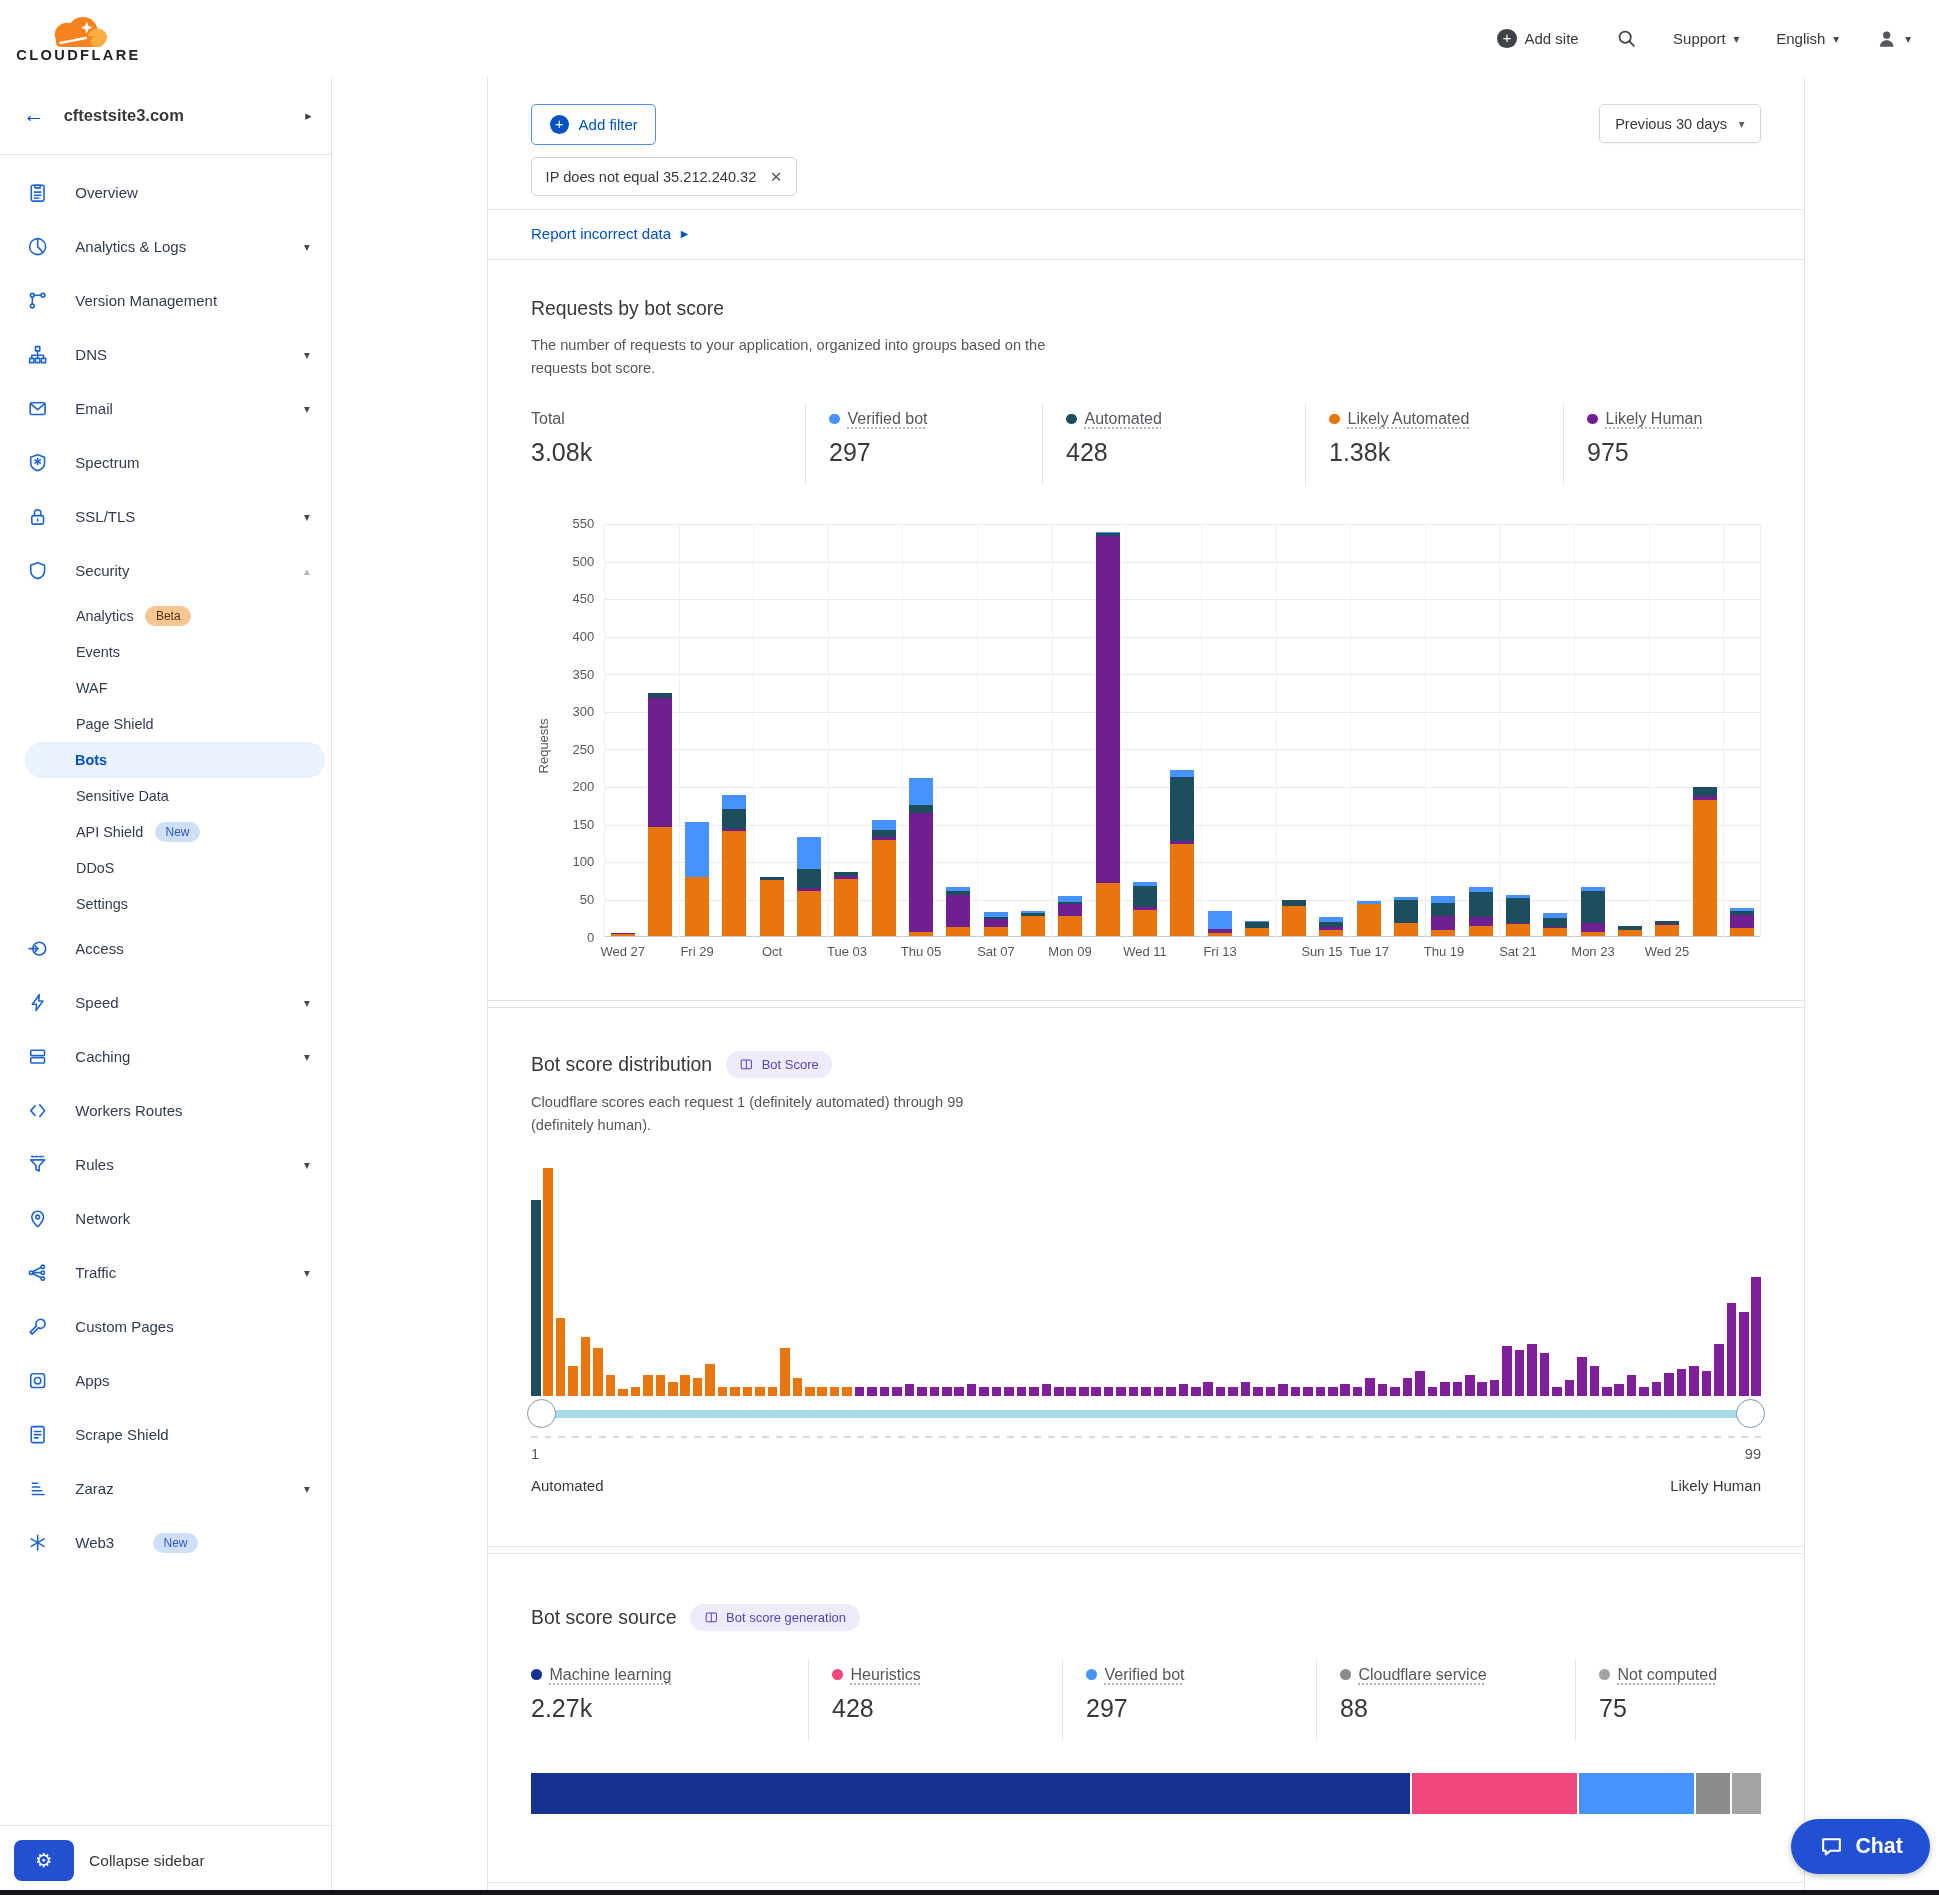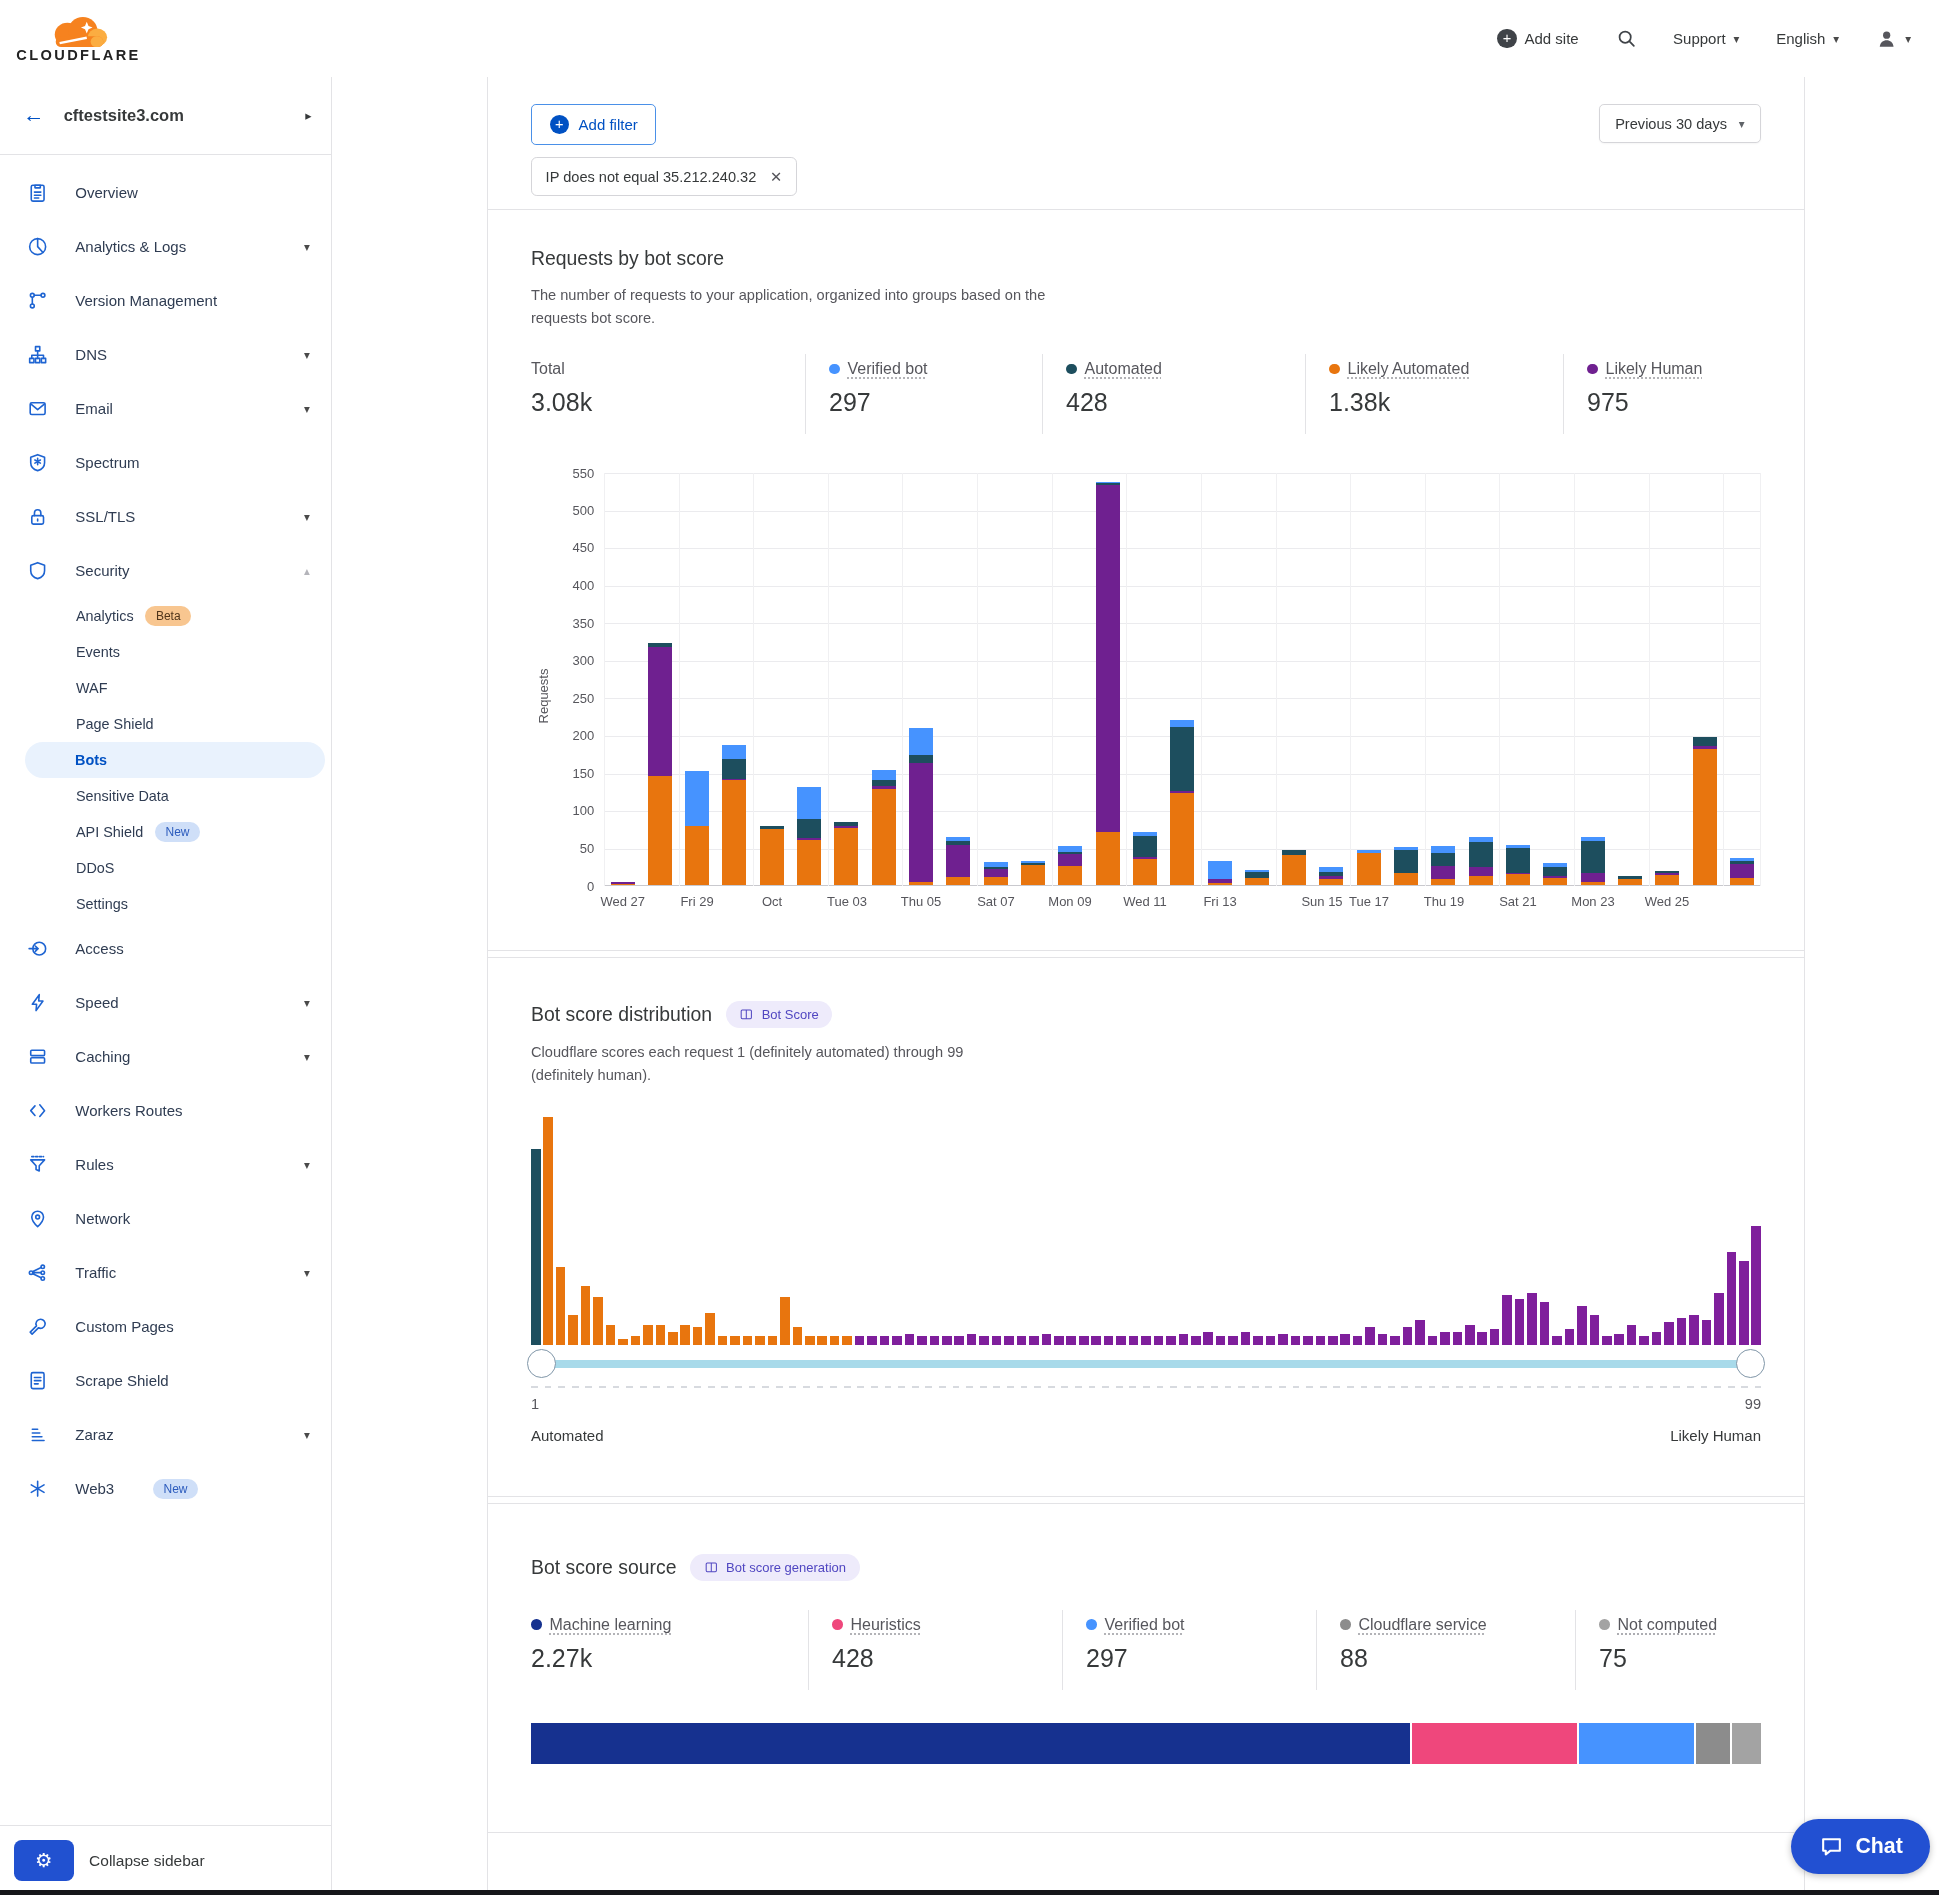--- a/index.html
+++ b/index.html
@@ -325,20 +325,27 @@
         <span class="ncaret">▾</span>
       </div>
       <div class="nav-item">
         <span class="nicon"><svg viewBox="0 0 20 20">
             <path d="M12.8 3a4.3 4.3 0 00-3.9 6.3L3 15.2 4.8 17l5.9-5.9A4.3 4.3 0 1012.8 3z"></path>
           </svg></span>
         <span>Custom Pages</span>
       </div>
       <div class="nav-item">
         <span class="nicon"><svg viewBox="0 0 20 20">
+            <rect x="3.5" y="3.5" width="13" height="13" rx="2.5"></rect>
+            <circle cx="10" cy="10" r="3"></circle>
+          </svg></span>
+        <span>Apps</span>
+      </div>
+      <div class="nav-item">
+        <span class="nicon"><svg viewBox="0 0 20 20">
             <rect x="4" y="2.5" width="12" height="15" rx="1.5"></rect>
             <path d="M7 7h6M7 10h6M7 13h3.5"></path>
           </svg></span>
         <span>Scrape Shield</span>
       </div>
       <div class="nav-item">
         <span class="nicon"><svg viewBox="0 0 20 20">
             <path d="M5 5h5M5 8.5h7M5 12h9M5 15.5h11"></path>
           </svg></span>
         <span>Zaraz</span>
@@ -372,20 +379,26 @@
         <span>Previous 30 days</span>
         <span class="caret" style="color:#5f6368">▾</span>
       </button>
     </div>
     <div class="chip">
       <span>IP does not equal 35.212.240.32</span>
       <span class="x">✕</span>
     </div>
   </section>
 
+  <section class="report-strip">
+    <span class="report-link">
+      <span>Report incorrect data</span>
+      <span class="tri">▶</span>
+    </span>
+  </section>
 
   <section class="card" style="padding-top:37px; padding-bottom:31px;">
     <h2 class="card-title">Requests by bot score</h2>
     <p class="card-desc">The number of requests to your application, organized into groups based on the requests bot score.</p>
     <div class="stats-grid req-grid" id="req-stats">
         <div class="stat-cell"><div class="stat-label">
             <span>Total</span>
           </div><div class="stat-value">3.08k</div></div>
         <div class="stat-cell"><div class="stat-label">
             <span class="dot" style="background: rgb(70, 147, 255);"></span>

